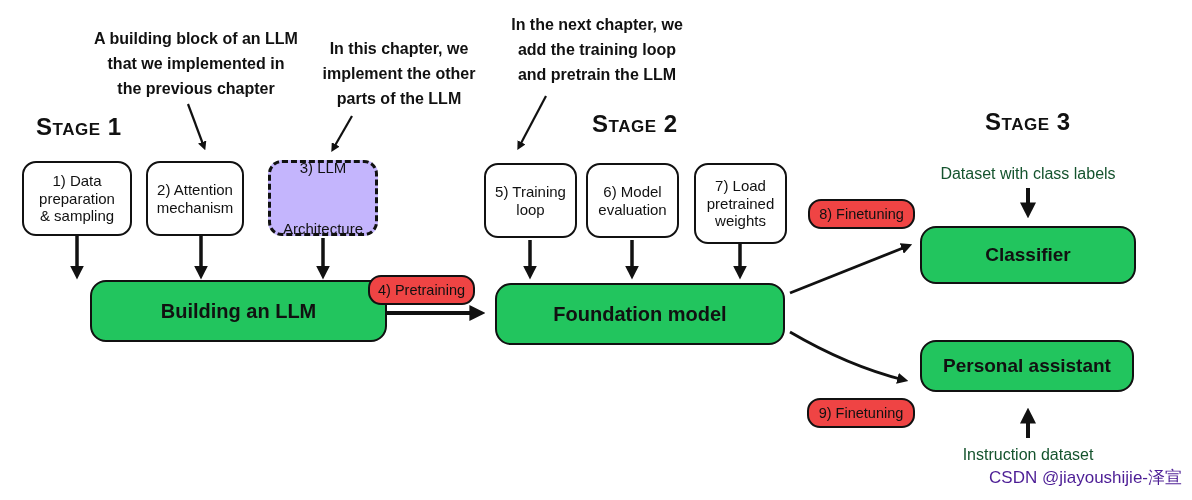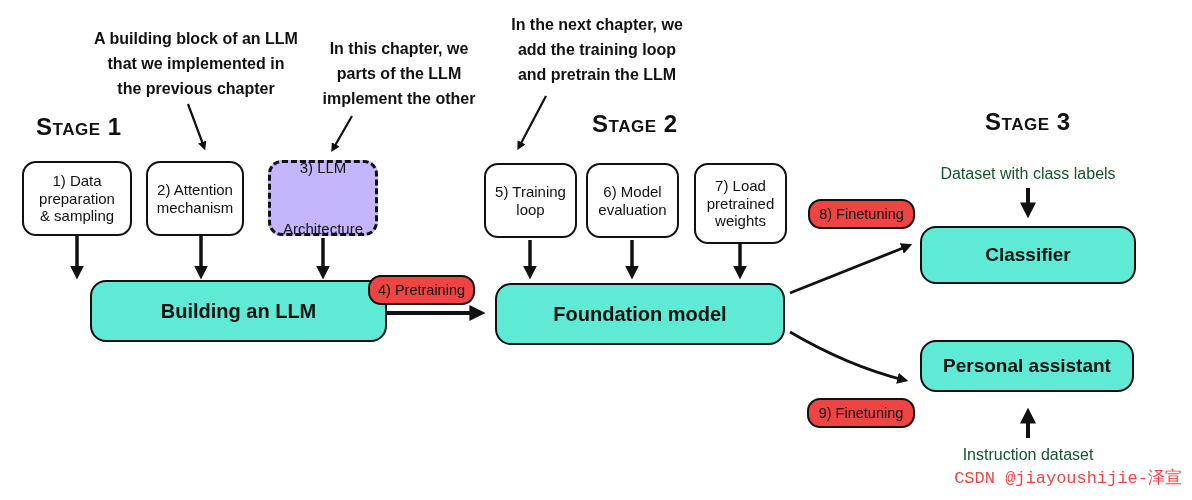--- a/index.html
+++ b/index.html
@@ -16,36 +16,36 @@
     position:absolute;transform:translateX(-50%);text-align:center;
     font-weight:700;font-size:16px;line-height:25px;color:#111;white-space:nowrap;z-index:2;
   }
   .step-box{
     position:absolute;box-sizing:border-box;background:#fff;border:2.5px solid #111;
     border-radius:14px;display:flex;flex-direction:column;align-items:center;justify-content:center;
     font-size:15px;line-height:17.5px;text-align:center;z-index:2;
   }
   .step-box.highlight{background:#c4b5fd;border:3px dashed #111;font-weight:400;gap:43px;}
   .node-box{
-    position:absolute;box-sizing:border-box;background:#5eead4;border:2.5px solid #111;
+    position:absolute;box-sizing:border-box;background:#22c55e;border:2.5px solid #111;
     border-radius:16px;display:flex;align-items:center;justify-content:center;
     font-size:20px;font-weight:700;text-align:center;z-index:2;
   }
   .pill{
     position:absolute;box-sizing:border-box;background:#ef4444;border:2px solid #111;
     border-radius:13px;display:flex;align-items:center;justify-content:center;
     font-size:14.5px;white-space:nowrap;z-index:2;
   }
   .io-label{
     position:absolute;transform:translateX(-50%);font-size:16px;color:#14532d;
     white-space:nowrap;text-align:center;z-index:2;
   }
   .watermark{
-    position:absolute;right:10px;top:466px;font-size:17px;color:#ef4444;
-    white-space:nowrap;z-index:2;font-family:Liberation Mono, monospace;
+    position:absolute;right:10px;top:466px;font-size:17px;color:#4c1d95;
+    white-space:nowrap;z-index:2;
   }
 </style>
 </head>
 <body>
 
 <div id="canvas">
 
   <svg id="connectors" width="1192" height="500" viewBox="0 0 1192 500">
     <defs>
       <marker id="ah" viewBox="0 0 10 10" refX="6" refY="5" markerWidth="4" markerHeight="4" orient="auto-start-reverse">
@@ -79,22 +79,22 @@
   <div class="stage-label" style="left:592px;top:110px;">Stage 2</div>
   <div class="stage-label" style="left:985px;top:108px;">Stage 3</div>
 
   <div class="annotation" style="left:196px;top:26px;">
     <div>A building block of an LLM</div>
     <div>that we implemented in</div>
     <div>the previous chapter</div>
   </div>
   <div class="annotation" style="left:399px;top:36px;">
     <div>In this chapter, we</div>
+    <div>implement the other</div>
     <div>parts of the LLM</div>
-    <div>implement the other</div>
   </div>
   <div class="annotation" style="left:597px;top:12px;">
     <div>In the next chapter, we</div>
     <div>add the training loop</div>
     <div>and pretrain the LLM</div>
   </div>
 
   <div class="step-box" style="left:22px;top:161px;width:110px;height:75px;">
     <div>1) Data</div>
     <div>preparation</div>

